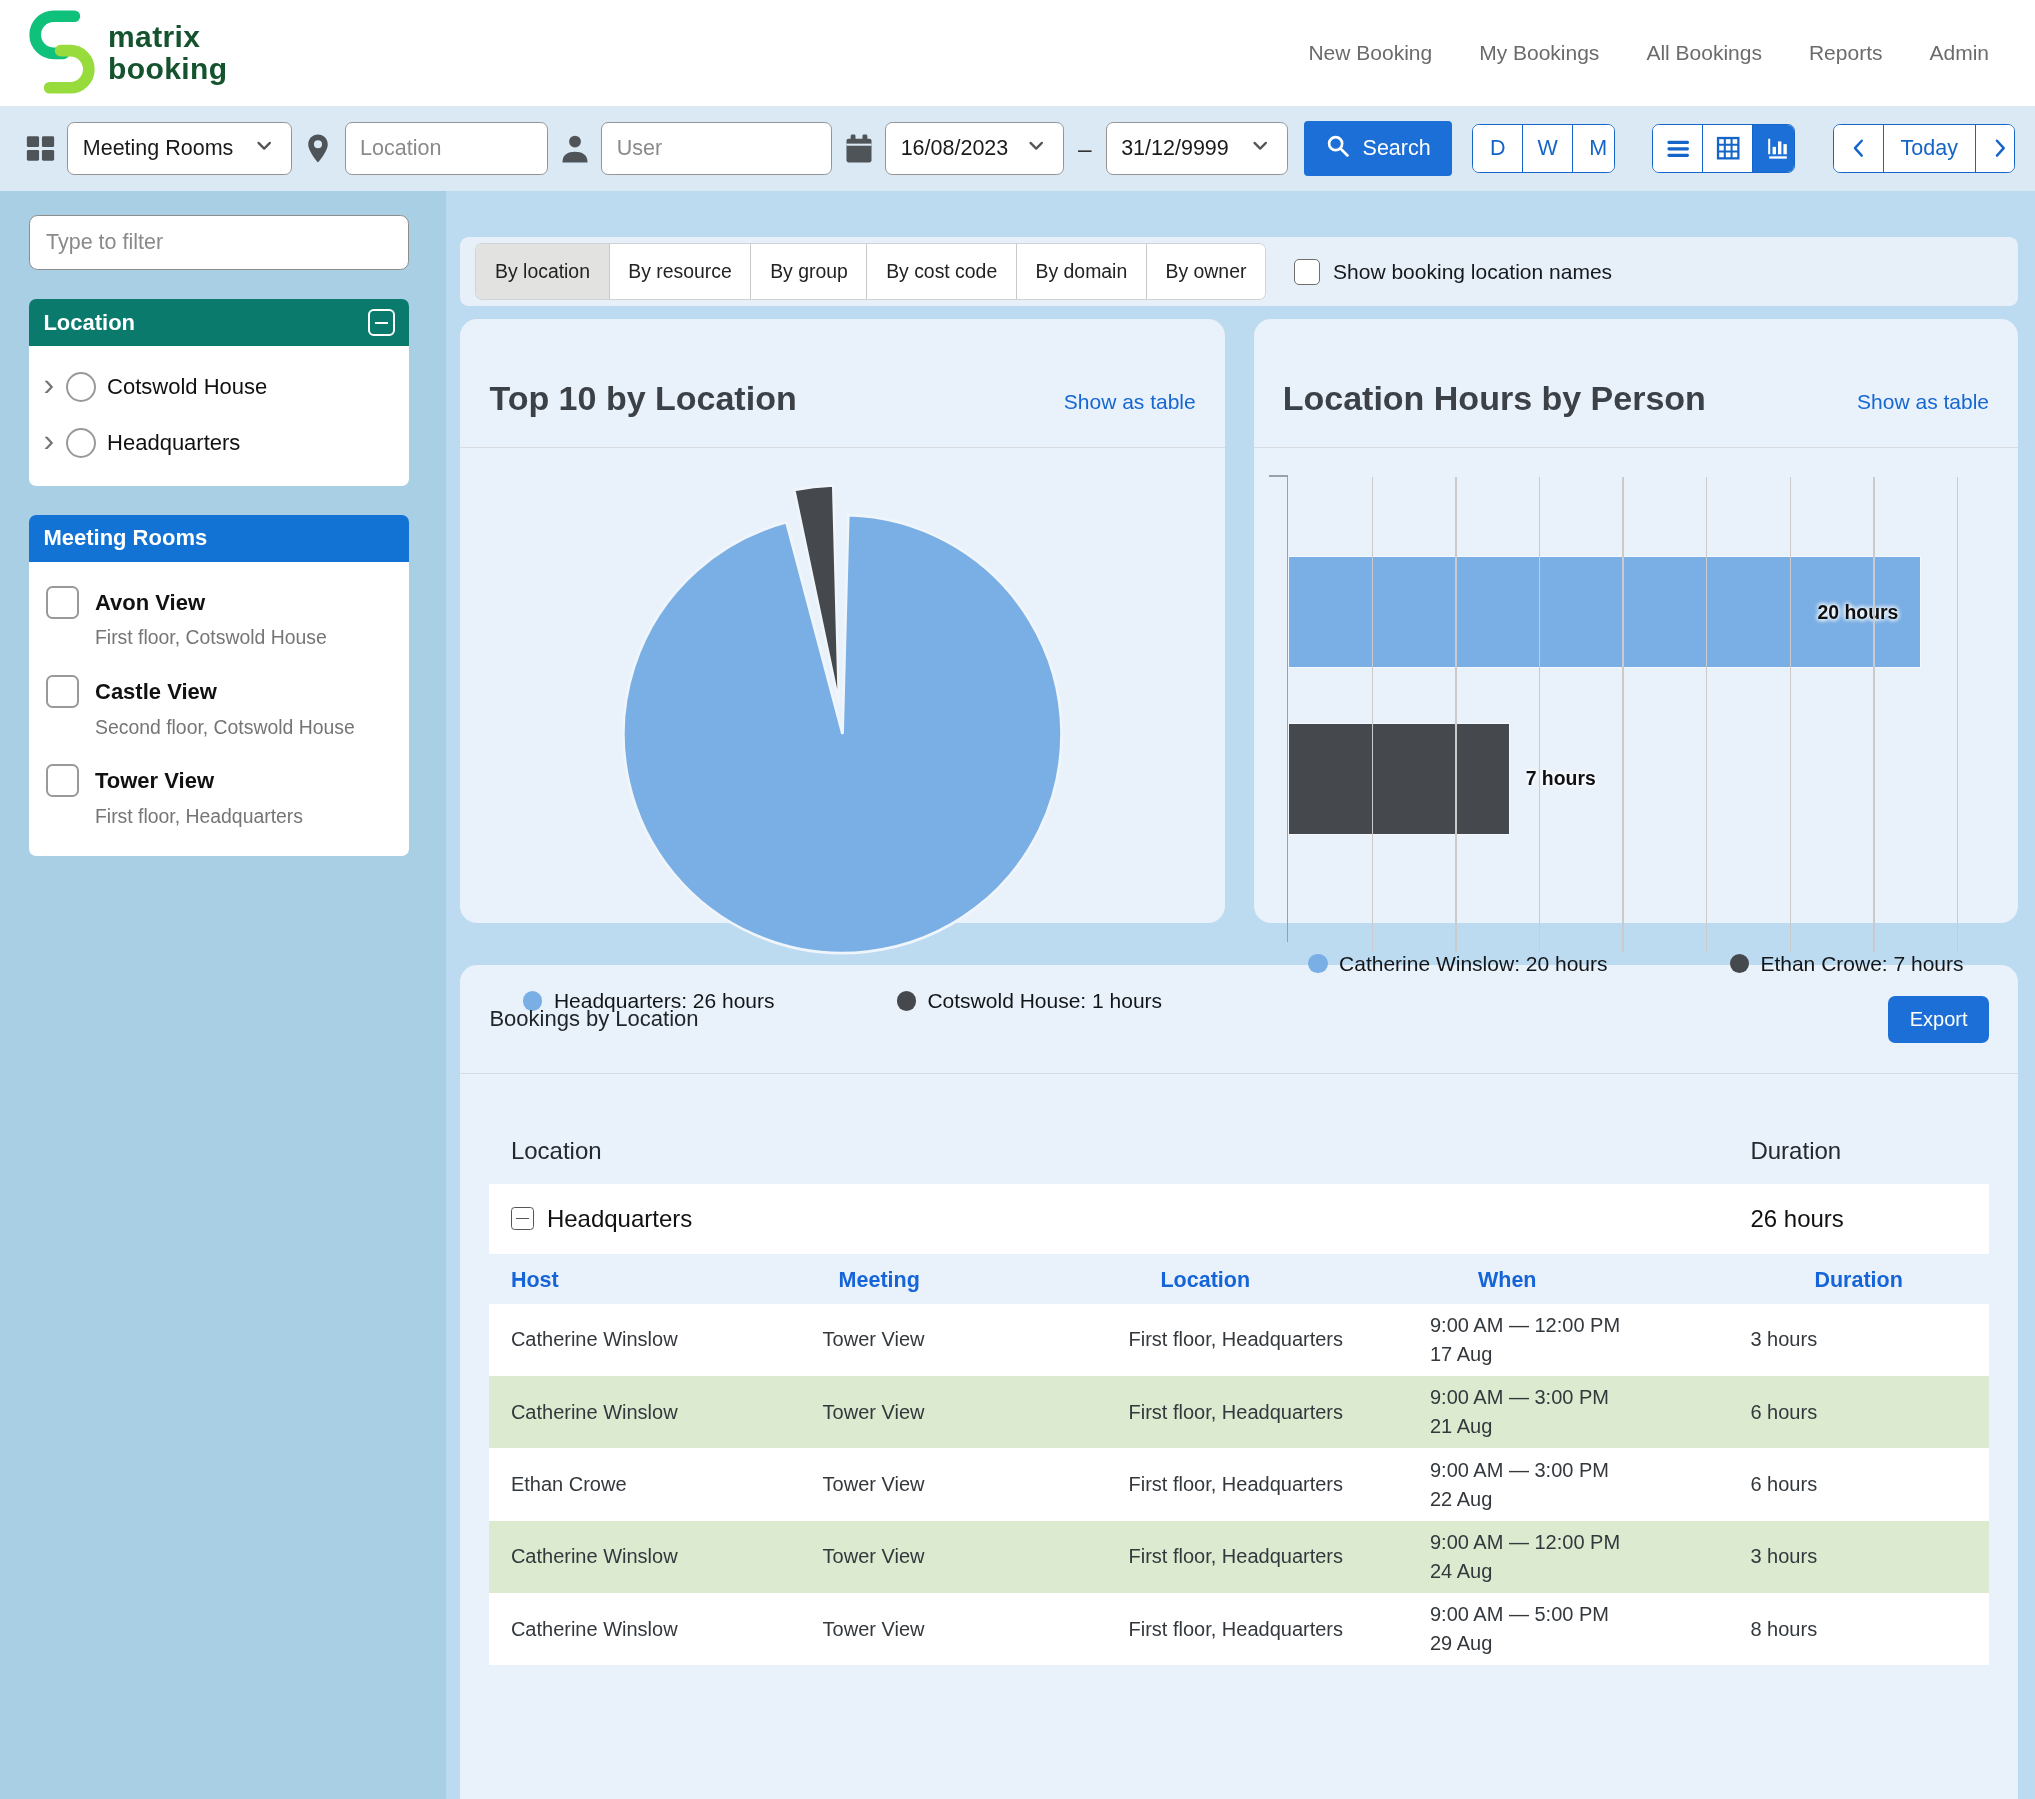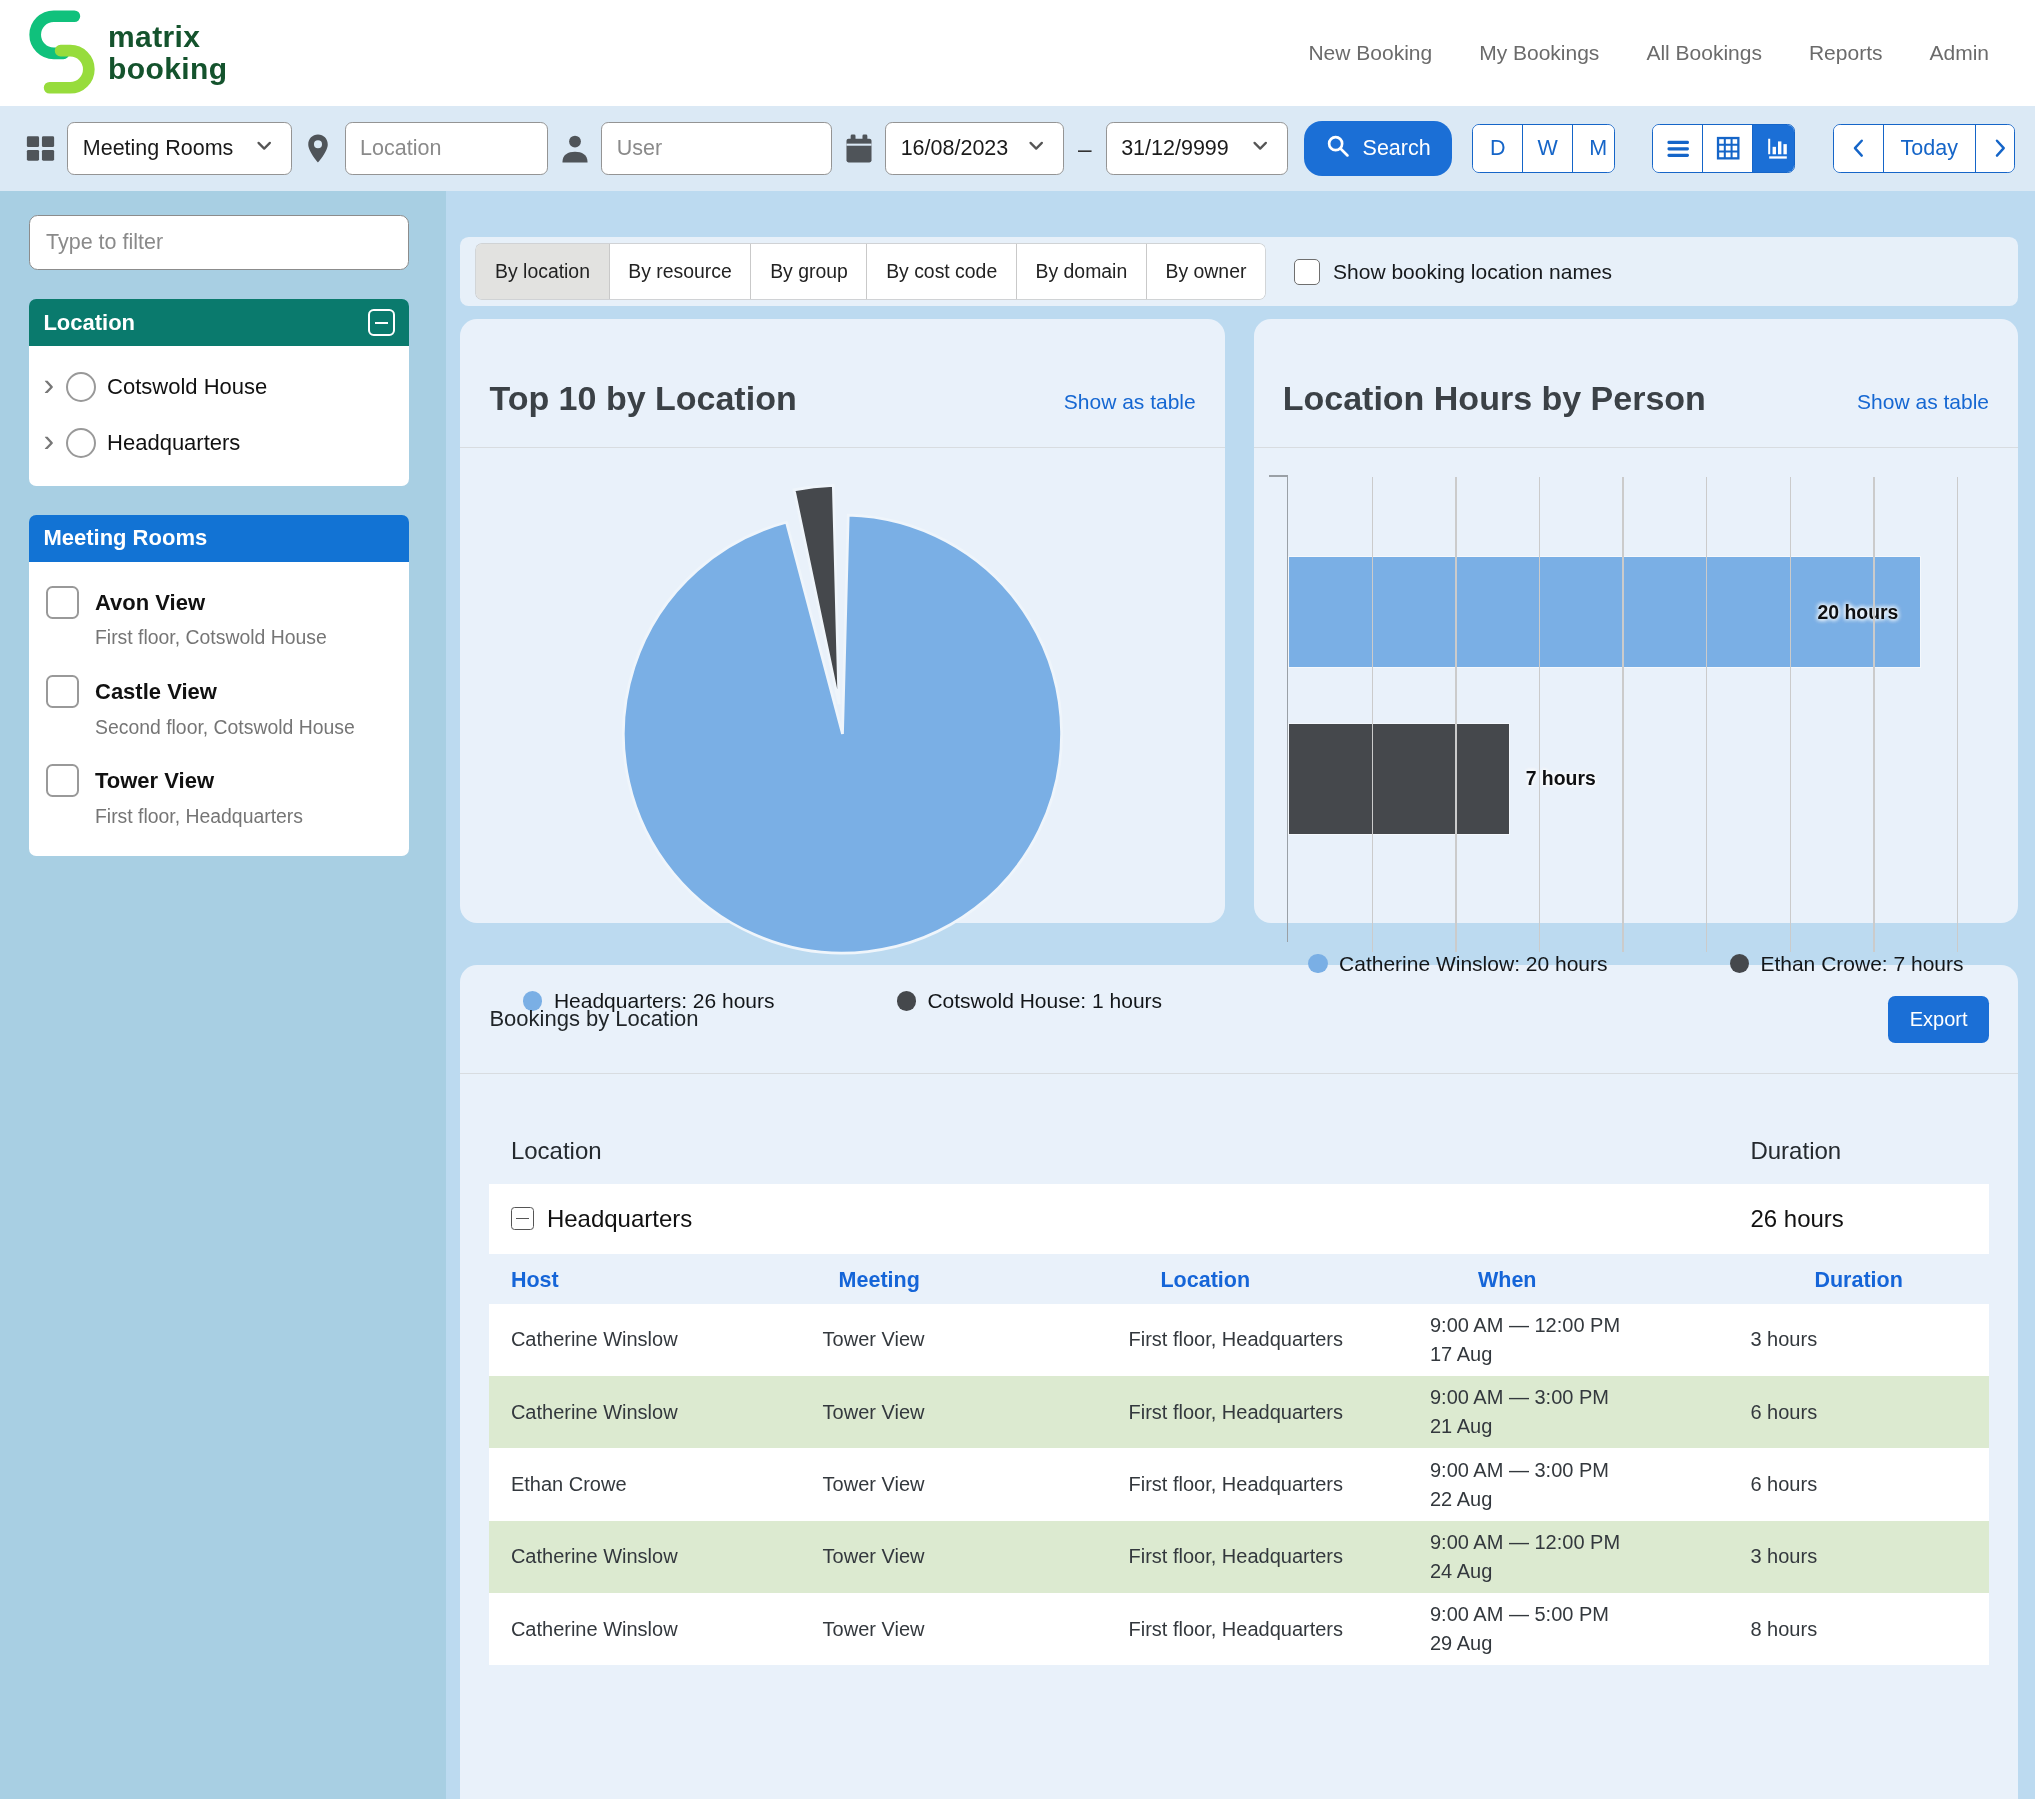--- a/index.html
+++ b/index.html
@@ -21,21 +21,21 @@
   .control { background:#fff; border:1.4px solid #949494; border-radius:7.2px; height:53px;
     display:flex; align-items:center; padding:0 14.4px; font-size:21.5px; color:#1A1A1A; }
   .select { justify-content:space-between; cursor:pointer; }
   .select .chev { margin-left:13px; }
   input.text-input { outline:none; border:none; width:100%; font-size:21.5px; color:#1A1A1A;
     font-family:"Liberation Sans", sans-serif; background:transparent; }
   input.text-input::placeholder { color:#8A8A8A; }
   .w-mr { width:237px; } .w-loc { width:215px; } .w-user { width:244px; }
   .w-d1 { width:188px; } .w-d2 { width:192px; }
   .dash { font-size:24.4px; color:#333; padding:0 4.3px; }
-  .btn-search { background:#1B6FD6; color:#fff; border:none; border-radius:18px; height:55px;
+  .btn-search { background:#1B6FD6; color:#fff; border:none; border-radius:4px; height:55px;
     padding:0 21.5px; font-size:21.5px; display:flex; align-items:center; gap:11.5px; cursor:pointer;
     font-family:"Liberation Sans", sans-serif; margin-left:5.7px; }
   .tb-spacer { flex:1; }
   .seg-group { display:flex; border:1.4px solid #1565C8; border-radius:7.2px; background:#fff; overflow:hidden; height:49px; }
   .seg { min-width:50px; padding:0 11.5px; display:flex; align-items:center; justify-content:center;
     color:#1565C8; font-size:21.5px; border-right:1.4px solid #1565C8; cursor:pointer; background:#fff; }
   .seg:last-child { border-right:none; }
   .seg.active { background:#1B6FD6; }
   .seg-label { color:#1565C8; font-size:21.5px; }
 

